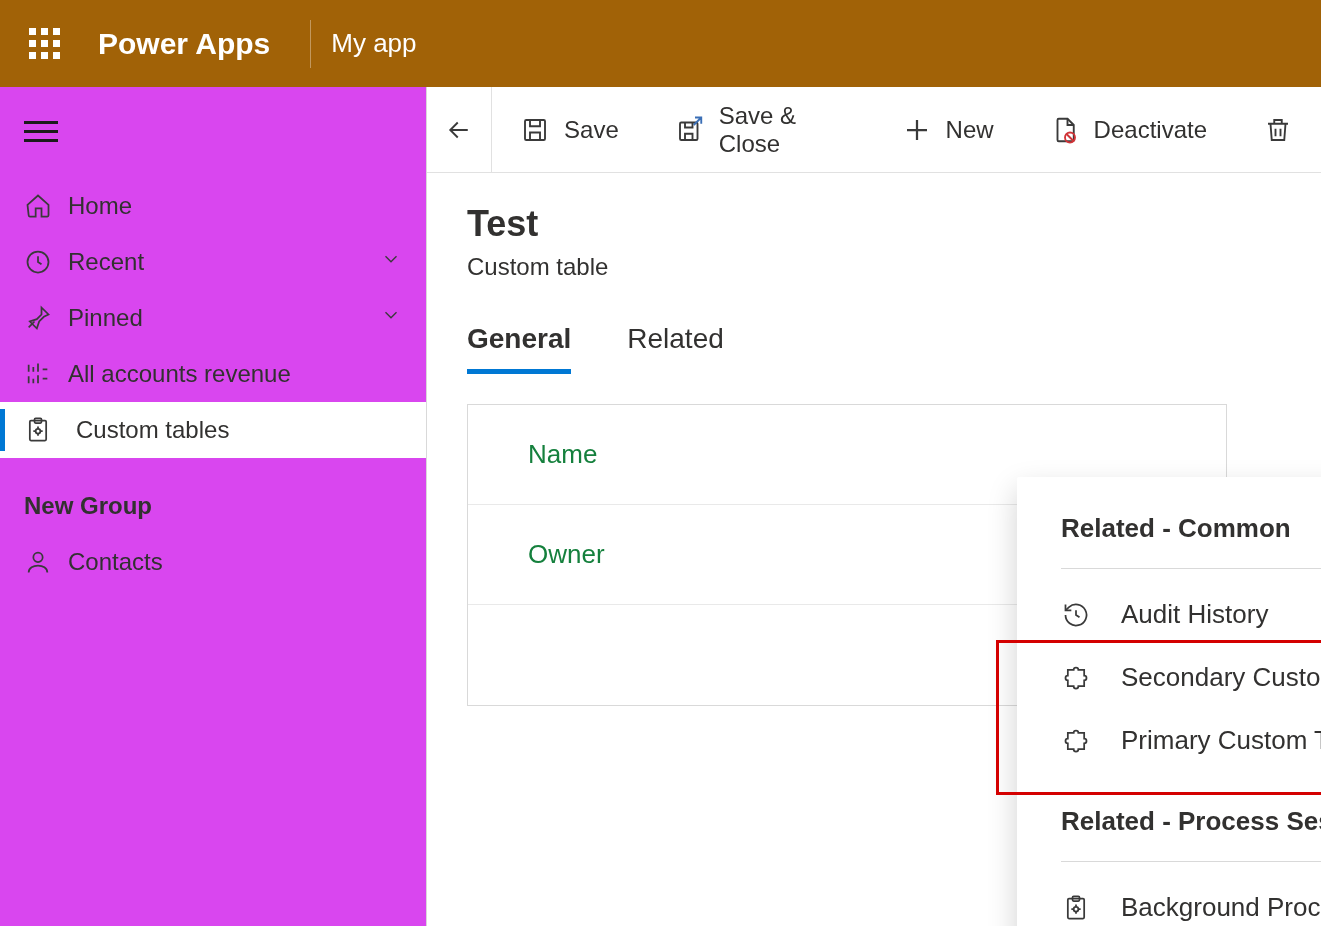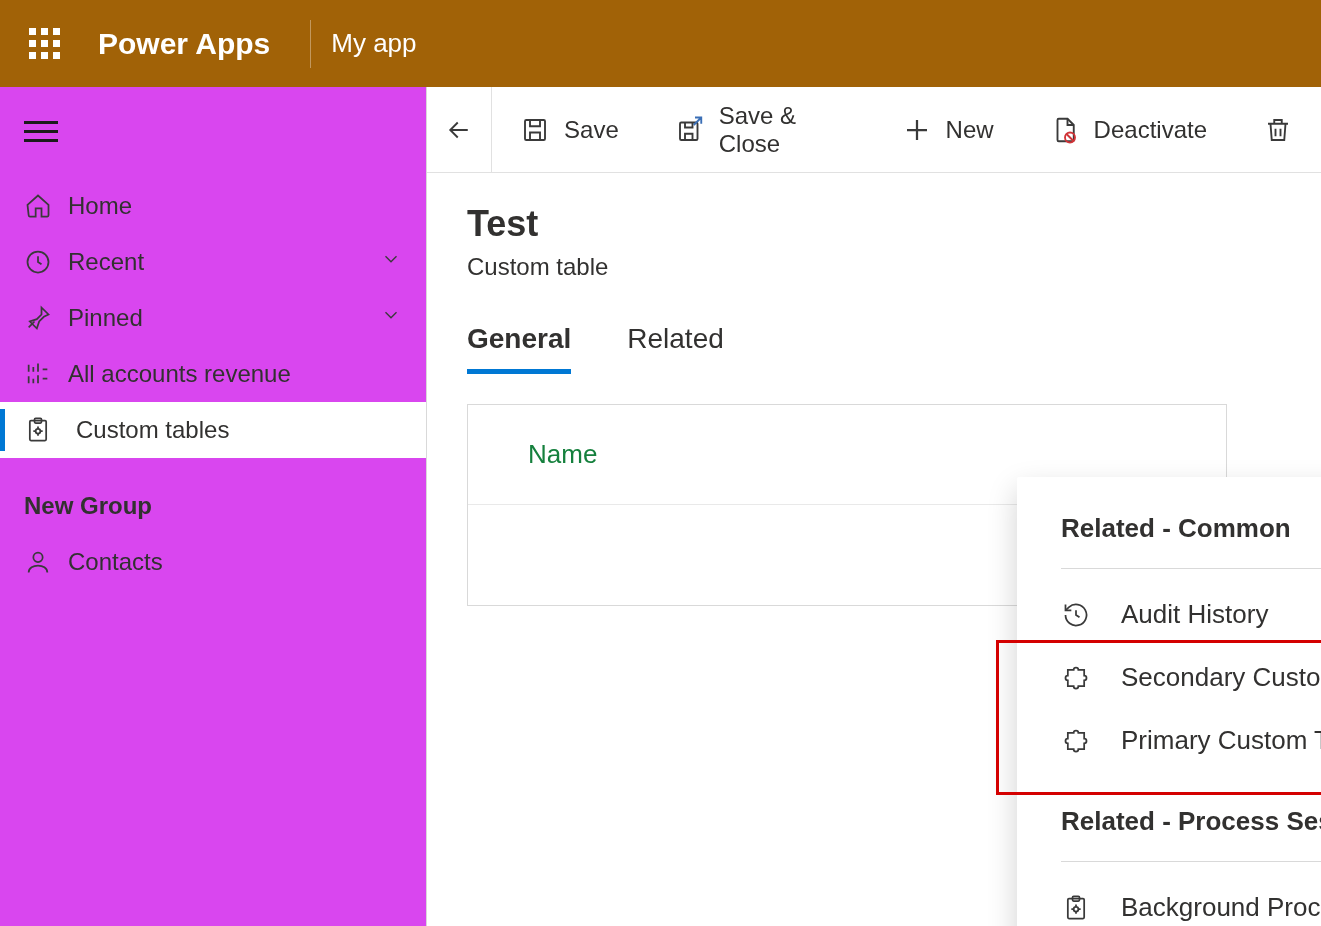--- a/index.html
+++ b/index.html
@@ -219,20 +219,23 @@
 
       <div class="tabs">
         <div class="tab active">General</div>
         <div class="tab">Related</div>
       </div>
 
       <div class="form-box">
         <div class="form-row">
           <label>Name</label>
         </div>
+        <div class="form-row">
+          <label>Owner</label>
+        </div>
         <div class="form-row"></div>
       </div>
     </div>
 
     <div class="dropdown">
       <div class="dd-section">
         <div class="dd-head">Related - Common</div>
         <div class="dd-ul">
           <div class="dd-item">
             <div class="mi">

